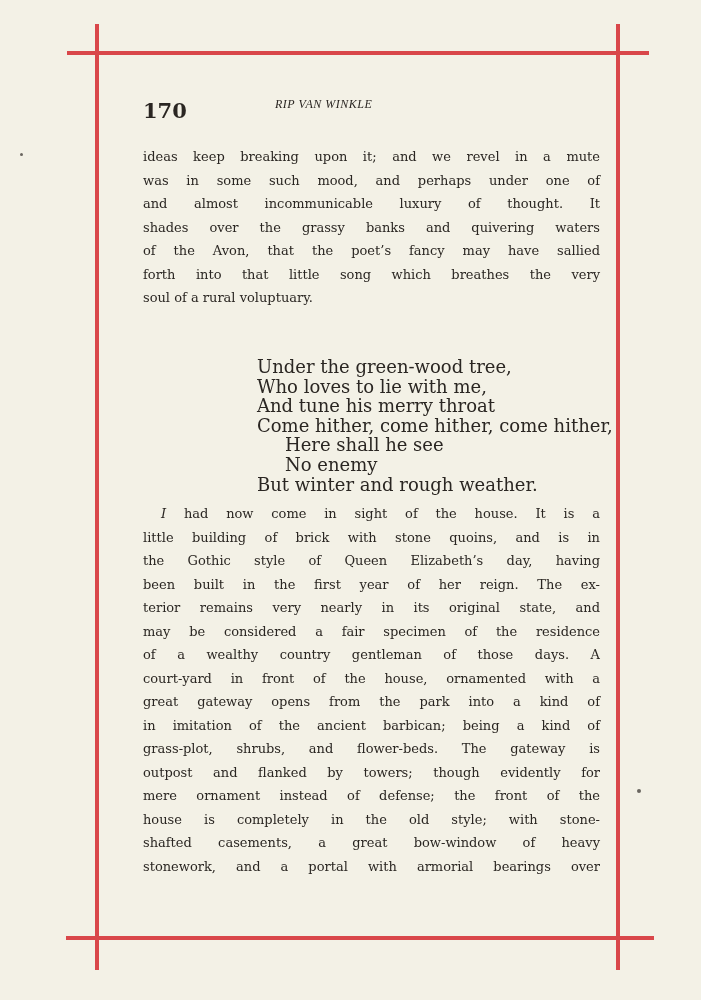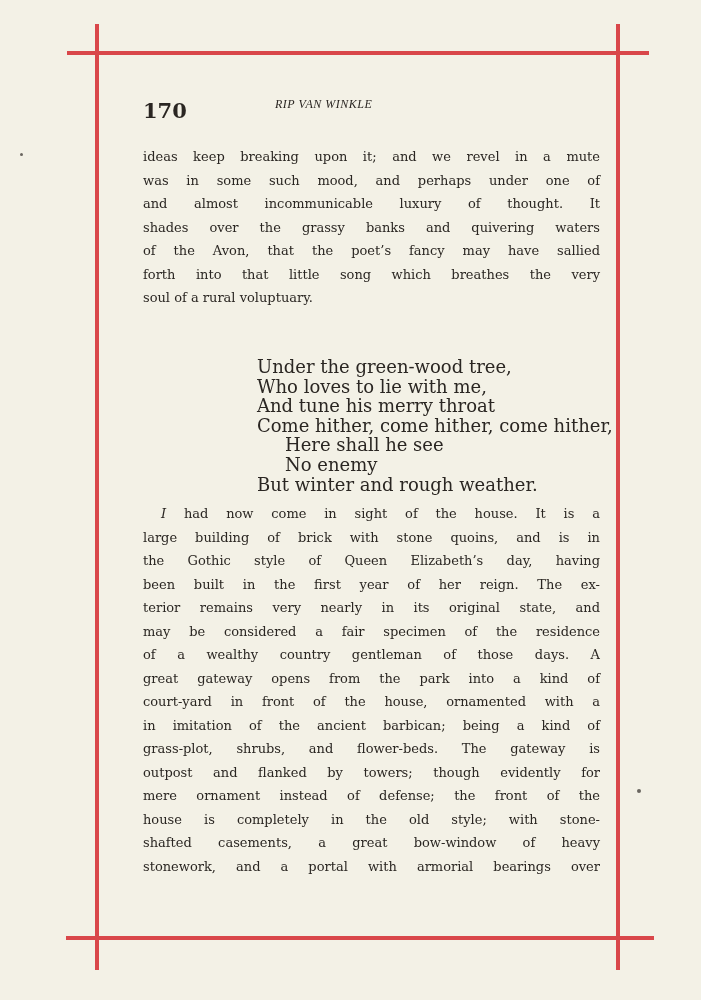--- a/index.html
+++ b/index.html
@@ -60,28 +60,28 @@
   <span class="vline">Who loves to lie with me,</span>
   <span class="vline">And tune his merry throat</span>
   <span class="vline">Come hither, come hither, come hither,</span>
   <span class="vline indent">Here shall he see</span>
   <span class="vline indent">No enemy</span>
   <span class="vline">But winter and rough weather.</span>
 </div>
 
 <div class="body-text p2">
   <span class="line" style="padding-left:18px;box-sizing:border-box;"><span class="dropcap">I</span><span> had now come in sight of the house. It is a</span></span>
-  <span class="line">large building of brick with stone quoins, and is in</span>
+  <span class="line">little building of brick with stone quoins, and is in</span>
   <span class="line">the Gothic style of Queen Elizabeth’s day, having</span>
   <span class="line">been built in the first year of her reign. The ex-</span>
   <span class="line">terior remains very nearly in its original state, and</span>
   <span class="line">may be considered a fair specimen of the residence</span>
   <span class="line">of a wealthy country gentleman of those days. A</span>
+  <span class="line">court-yard in front of the house, ornamented with a</span>
   <span class="line">great gateway opens from the park into a kind of</span>
-  <span class="line">court-yard in front of the house, ornamented with a</span>
   <span class="line">in imitation of the ancient barbican; being a kind of</span>
   <span class="line">grass-plot, shrubs, and flower-beds. The gateway is</span>
   <span class="line">outpost and flanked by towers; though evidently for</span>
   <span class="line">mere ornament instead of defense; the front of the</span>
   <span class="line">house is completely in the old style; with stone-</span>
   <span class="line">shafted casements, a great bow-window of heavy</span>
   <span class="line">stonework, and a portal with armorial bearings over</span>
 </div>
 
 <div class="speck" style="left:20px;top:153px;width:3px;height:3px;"></div>

